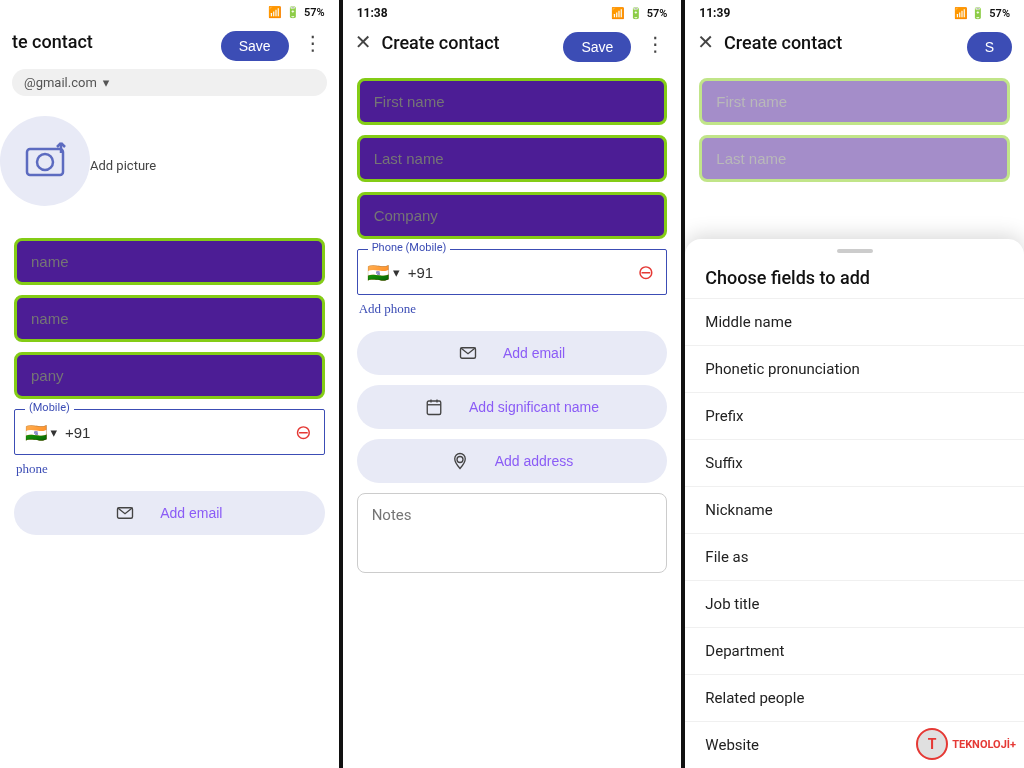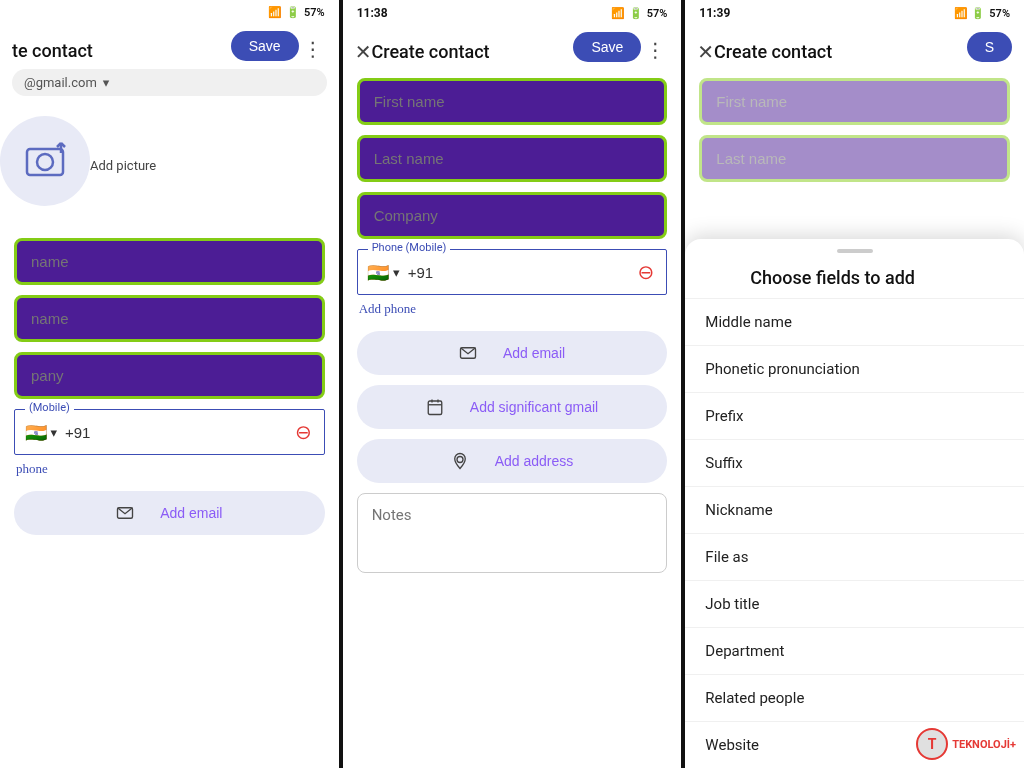--- a/index.html
+++ b/index.html
@@ -45,22 +45,23 @@
     .status-bar .time {
       margin-right: auto;
       font-weight: 700;
       font-size: 12px;
     }
     .status-icons { display: flex; align-items: center; gap: 4px; font-size: 11px; }
 
     
     .top-bar {
       display: flex;
-      align-items: flex-end;
+      align-items: flex-start;
       padding: 8px 12px;
+      gap: 10px;
       background: #fff;
       flex-shrink: 0;
     }
     .top-bar .close-btn {
       font-size: 20px;
       color: #444;
       cursor: pointer;
       line-height: 1;
     }
     .top-bar .title {
@@ -248,21 +249,20 @@
       height: 4px;
       background: #ccc;
       border-radius: 2px;
       margin: 0 auto 14px;
     }
     .sheet-title {
       font-size: 18px;
       font-weight: 500;
       color: #111;
       padding: 0 20px 10px;
-      margin-left: 45px;
     }
     .field-item {
       padding: 14px 20px;
       font-size: 15px;
       color: #222;
       cursor: pointer;
       border-top: 1px solid #f0f0f0;
     }
     .field-item:first-of-type { border-top: none; }
 
@@ -420,21 +420,21 @@
       </svg>
       <span>Add email</span>
     </button>
     <button class="action-btn">
       <svg viewBox="0 0 24 24" fill="none" stroke="#444" stroke-width="1.8">
         <rect x="3" y="4" width="18" height="18" rx="2"></rect>
         <line x1="3" y1="9" x2="21" y2="9"></line>
         <line x1="8" y1="2" x2="8" y2="6"></line>
         <line x1="16" y1="2" x2="16" y2="6"></line>
       </svg>
-      <span>Add significant gmail</span>
+      <span>Add significant name</span>
     </button>
     <button class="action-btn">
       <svg viewBox="0 0 24 24" fill="none" stroke="#444" stroke-width="1.8">
         <circle cx="12" cy="10" r="4"></circle>
         <path d="M12 2C8.13 2 5 5.13 5 9c0 5.25 7 13 7 13s7-7.75 7-13c0-3.87-3.13-7-7-7z"></path>
       </svg>
       <span>Add address</span>
     </button>
     
     <textarea class="notes-field" placeholder="Notes" style=""></textarea>

